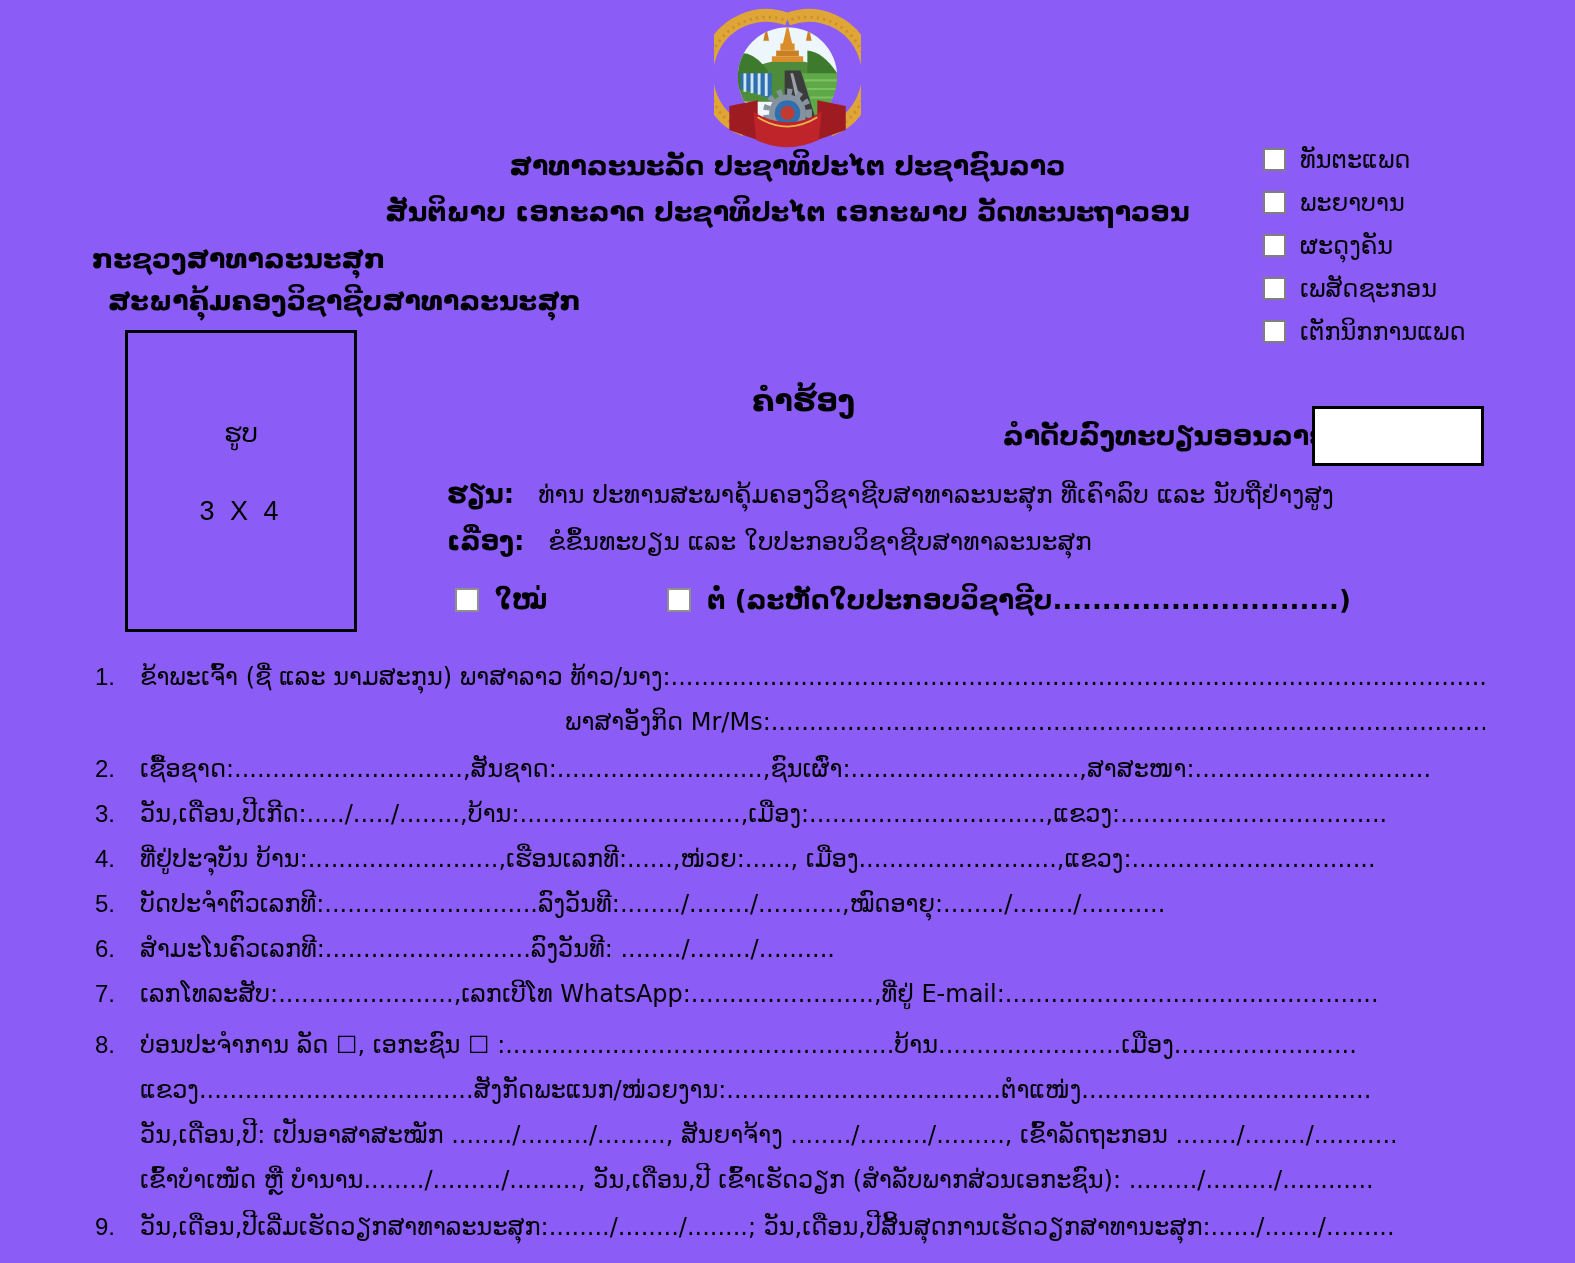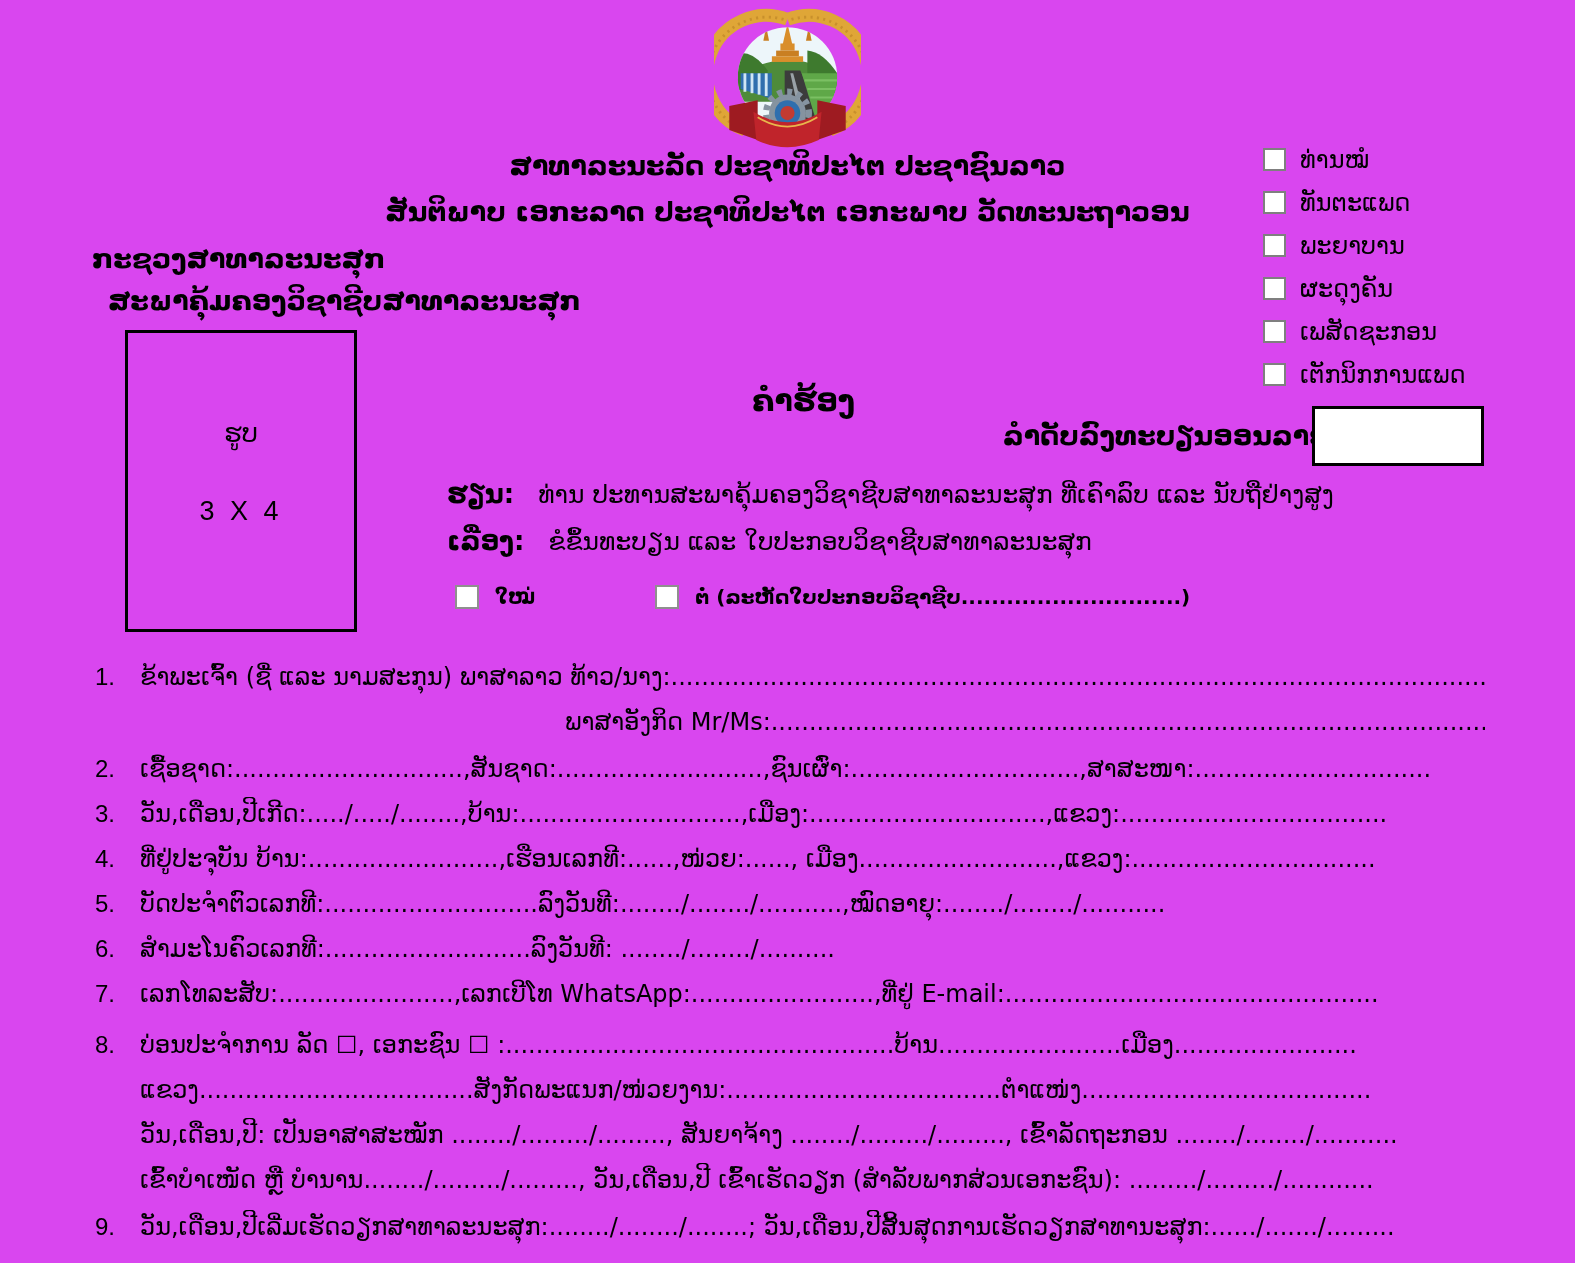--- a/index.html
+++ b/index.html
@@ -1,19 +1,19 @@
 <!DOCTYPE html>
 <html><head>
 <meta charset="utf-8">
 <style>
   html,body{margin:0;padding:0;background:#ffffff;}
   .page{
     position:relative;
     width:1575px;height:1263px;
-    background:#d946ef;color:#000;
+    background:#8b5cf6;color:#000;
     font-family:"DejaVu Sans","Liberation Sans",sans-serif;
     overflow:hidden;
   }
   .abs{position:absolute;}
   .center-line{left:0;width:100%;text-align:center;font-weight:bold;font-size:27px;white-space:nowrap;}
   .ministry{left:92px;font-weight:bold;font-size:27px;white-space:nowrap;}
   
   .professions{left:1263px;top:138px;display:flex;flex-direction:column;}
   .prof-row{display:flex;align-items:center;height:43px;font-size:24px;white-space:nowrap;}
   .cb{display:inline-block;width:20px;height:20px;border:2px solid #8f8f8f;background:#fff;margin-right:14px;flex:0 0 auto;}
@@ -22,21 +22,21 @@
   .photo-box{left:113px;top:330px;width:226px;height:296px;border:3px solid #000;
     display:flex;flex-direction:column;align-items:center;margin-left:12px;}
   .photo-caption{margin-top:85px;font-size:26px;}
   .photo-size{margin-top:48px;font-size:27px;letter-spacing:4px;font-family:"Liberation Sans",sans-serif;}
   .doc-title{left:752px;top:383px;font-size:30px;font-weight:bold;}
   .reg-label{left:1003px;top:420px;font-size:27px;font-weight:bold;white-space:nowrap;}
   .reg-box{left:1312px;top:406px;width:166px;height:54px;border:3px solid #000;background:#fff;}
   .salutation{left:447px;top:479px;font-size:25px;white-space:nowrap;}
   .salutation .lbl,.subject .lbl{font-weight:bold;font-size:26px;margin-right:16px;margin-top:8px;}
   .subject{left:447px;top:526px;font-size:25px;white-space:nowrap;}
-  .type-row{left:455px;top:585px;display:flex;align-items:center;font-size:20px;font-weight:bold;white-space:nowrap;}
+  .type-row{left:455px;top:585px;display:flex;align-items:center;font-size:26px;font-weight:bold;white-space:nowrap;}
   .type-row .cb{margin-right:16px;}
   .type-gap{display:inline-block;width:120px;}
   
   .form-line{left:95px;width:1390px;font-size:24px;line-height:34px;white-space:nowrap;overflow:hidden;display:flex;}
   .form-line .no{flex:0 0 45px;font-family:"Liberation Sans",sans-serif;}
   .form-line .txt{flex:1 1 auto;overflow:hidden;}
   .cont{left:140px;width:1345px;}
   .indent-b{left:565px;width:920px;}
   .emblem{left:714px;top:8px;width:147px;height:142px;}
 </style>
@@ -97,24 +97,20 @@
       <path d="M58 154 Q 100 180 142 154" stroke="#E8B64C" stroke-width="2.5" fill="none"></path>
     </svg>
   </div>
 
   <div class="abs center-line" style="top:150px;">ສາທາລະນະລັດ ປະຊາທິປະໄຕ ປະຊາຊົນລາວ</div>
   <div class="abs center-line" style="top:196px;">ສັນຕິພາບ ເອກະລາດ ປະຊາທິປະໄຕ ເອກະພາບ ວັດທະນະຖາວອນ</div>
 
   <div class="abs professions">
     <div class="prof-row">
       <span class="cb small"></span>
-      <span>ທ່ານໝໍ</span>
-    </div>
-    <div class="prof-row">
-      <span class="cb small"></span>
       <span>ທັນຕະແພດ</span>
     </div>
     <div class="prof-row">
       <span class="cb small"></span>
       <span>ພະຍາບານ</span>
     </div>
     <div class="prof-row">
       <span class="cb small"></span>
       <span>ຜະດຸງຄັນ</span>
     </div>

